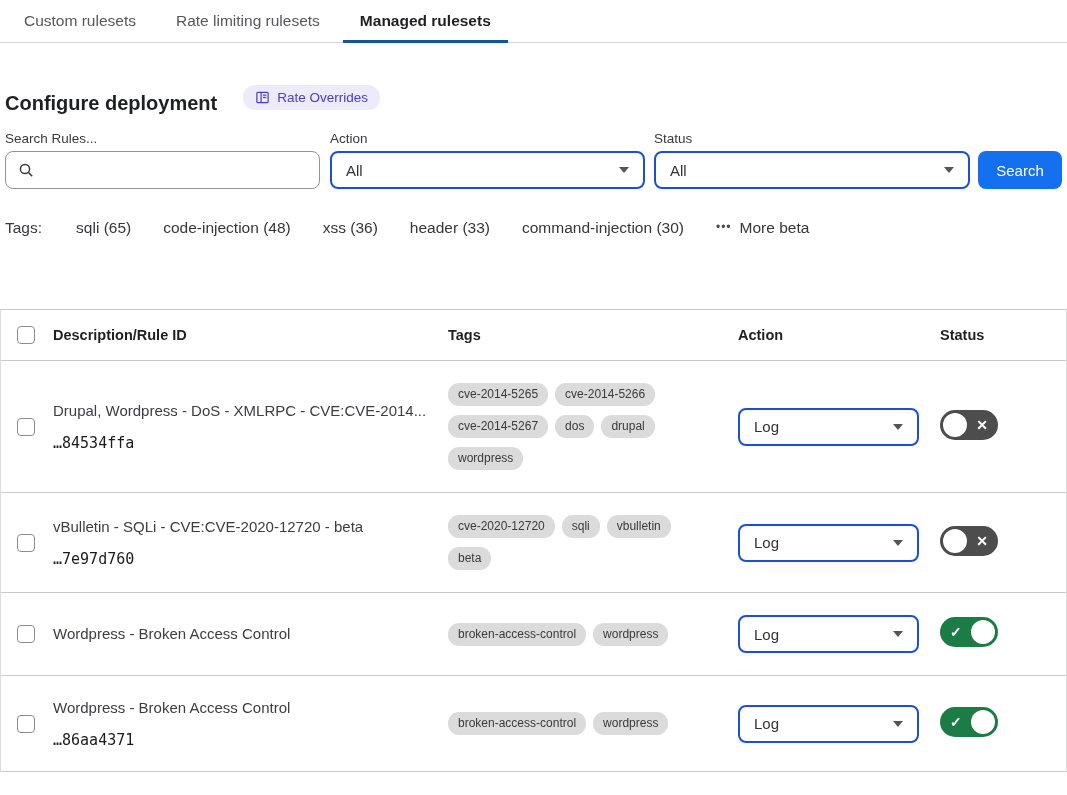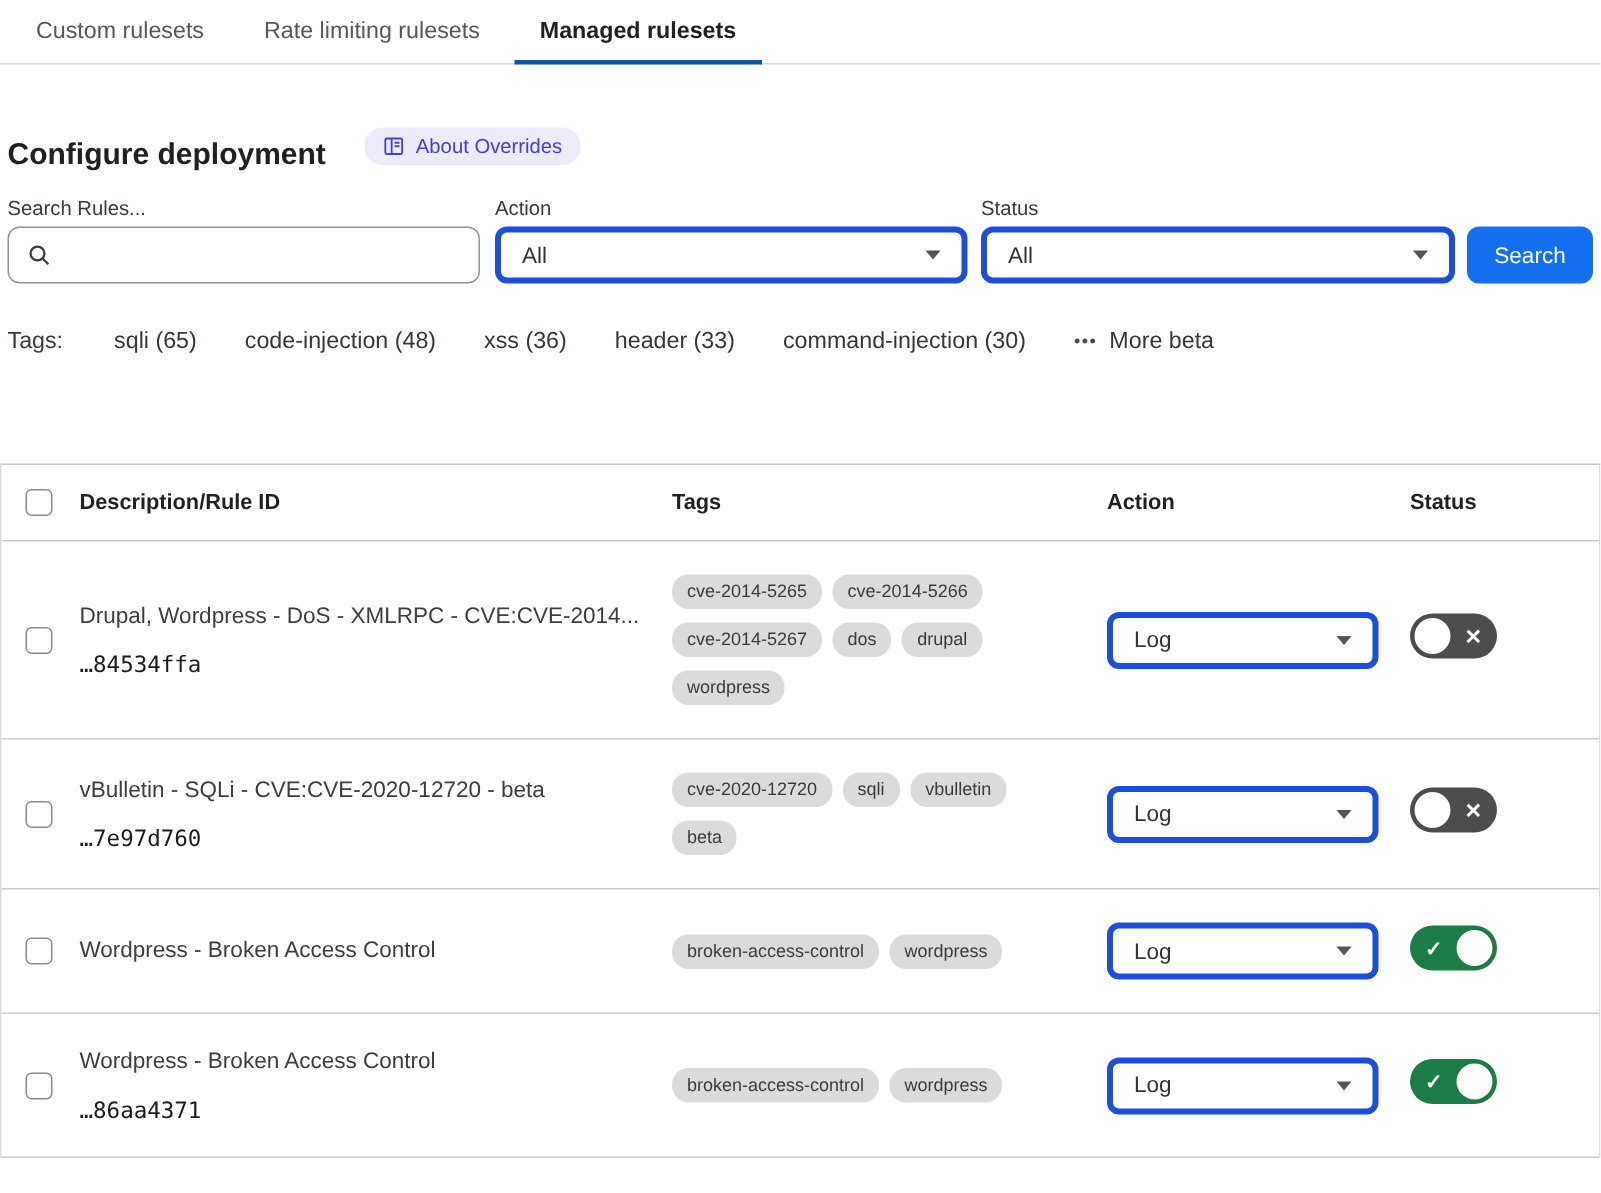--- a/index.html
+++ b/index.html
@@ -37,21 +37,21 @@
   .field { display:flex; flex-direction:column; }
   .field-label { font-size:13.5px; color:#36393f; margin-bottom:5px; }
   .input-box {
     height:38px; border:1px solid #949494; border-radius:8px; background:#fff;
     display:flex; align-items:center; padding:0 12px; font-size:15px; color:#333;
   }
   .search-field { width:315px; margin-right:10px; }
   .select-field-1 { width:315px; margin-right:9px; }
   .select-field-2 { width:316px; margin-right:8px; }
   .selectbox {
-    height:38px; border:4px solid #1d4ed8; border-radius:8px; background:#fff;
+    height:38px; border:2px solid #1d4ed8; border-radius:8px; background:#fff;
     display:flex; align-items:center; justify-content:space-between;
     padding:0 14px; font-size:15px; color:#333; cursor:pointer;
   }
   .caret {
     width:0; height:0; border-left:5px solid transparent; border-right:5px solid transparent;
     border-top:6px solid #555;
   }
   .btn-wrap { display:flex; flex-direction:column; justify-content:flex-end; }
   .search-btn {
     width:84px; height:38px; background:#1570ef; color:#fff; border:none;
@@ -113,21 +113,21 @@
     <span class="page-title">Configure deployment</span>
     <span class="about-badge">
       <span style="display:inline-flex;">
         <svg width="15" height="15" viewBox="0 0 16 16" fill="none" stroke="#4640c8" stroke-width="1.3">
           <rect x="2" y="2.5" width="12" height="11" rx="1"></rect>
           <line x1="6.5" y1="2.5" x2="6.5" y2="13.5"></line>
           <line x1="8.6" y1="5.5" x2="12" y2="5.5"></line>
           <line x1="8.6" y1="8" x2="12" y2="8"></line>
         </svg>
       </span>
-      <span>About Overrides</span>
+      <span>Rate Overrides</span>
     </span>
   </div>
 
   <div class="filter-row">
     <div class="field search-field">
       <span class="field-label">Search Rules...</span>
       <div class="input-box">
         <span style="display:inline-flex; margin-right:8px;">
           <svg width="16" height="16" viewBox="0 0 16 16">
             <circle cx="7" cy="7" r="4.6" fill="none" stroke="#3c3c3c" stroke-width="1.5"></circle>

